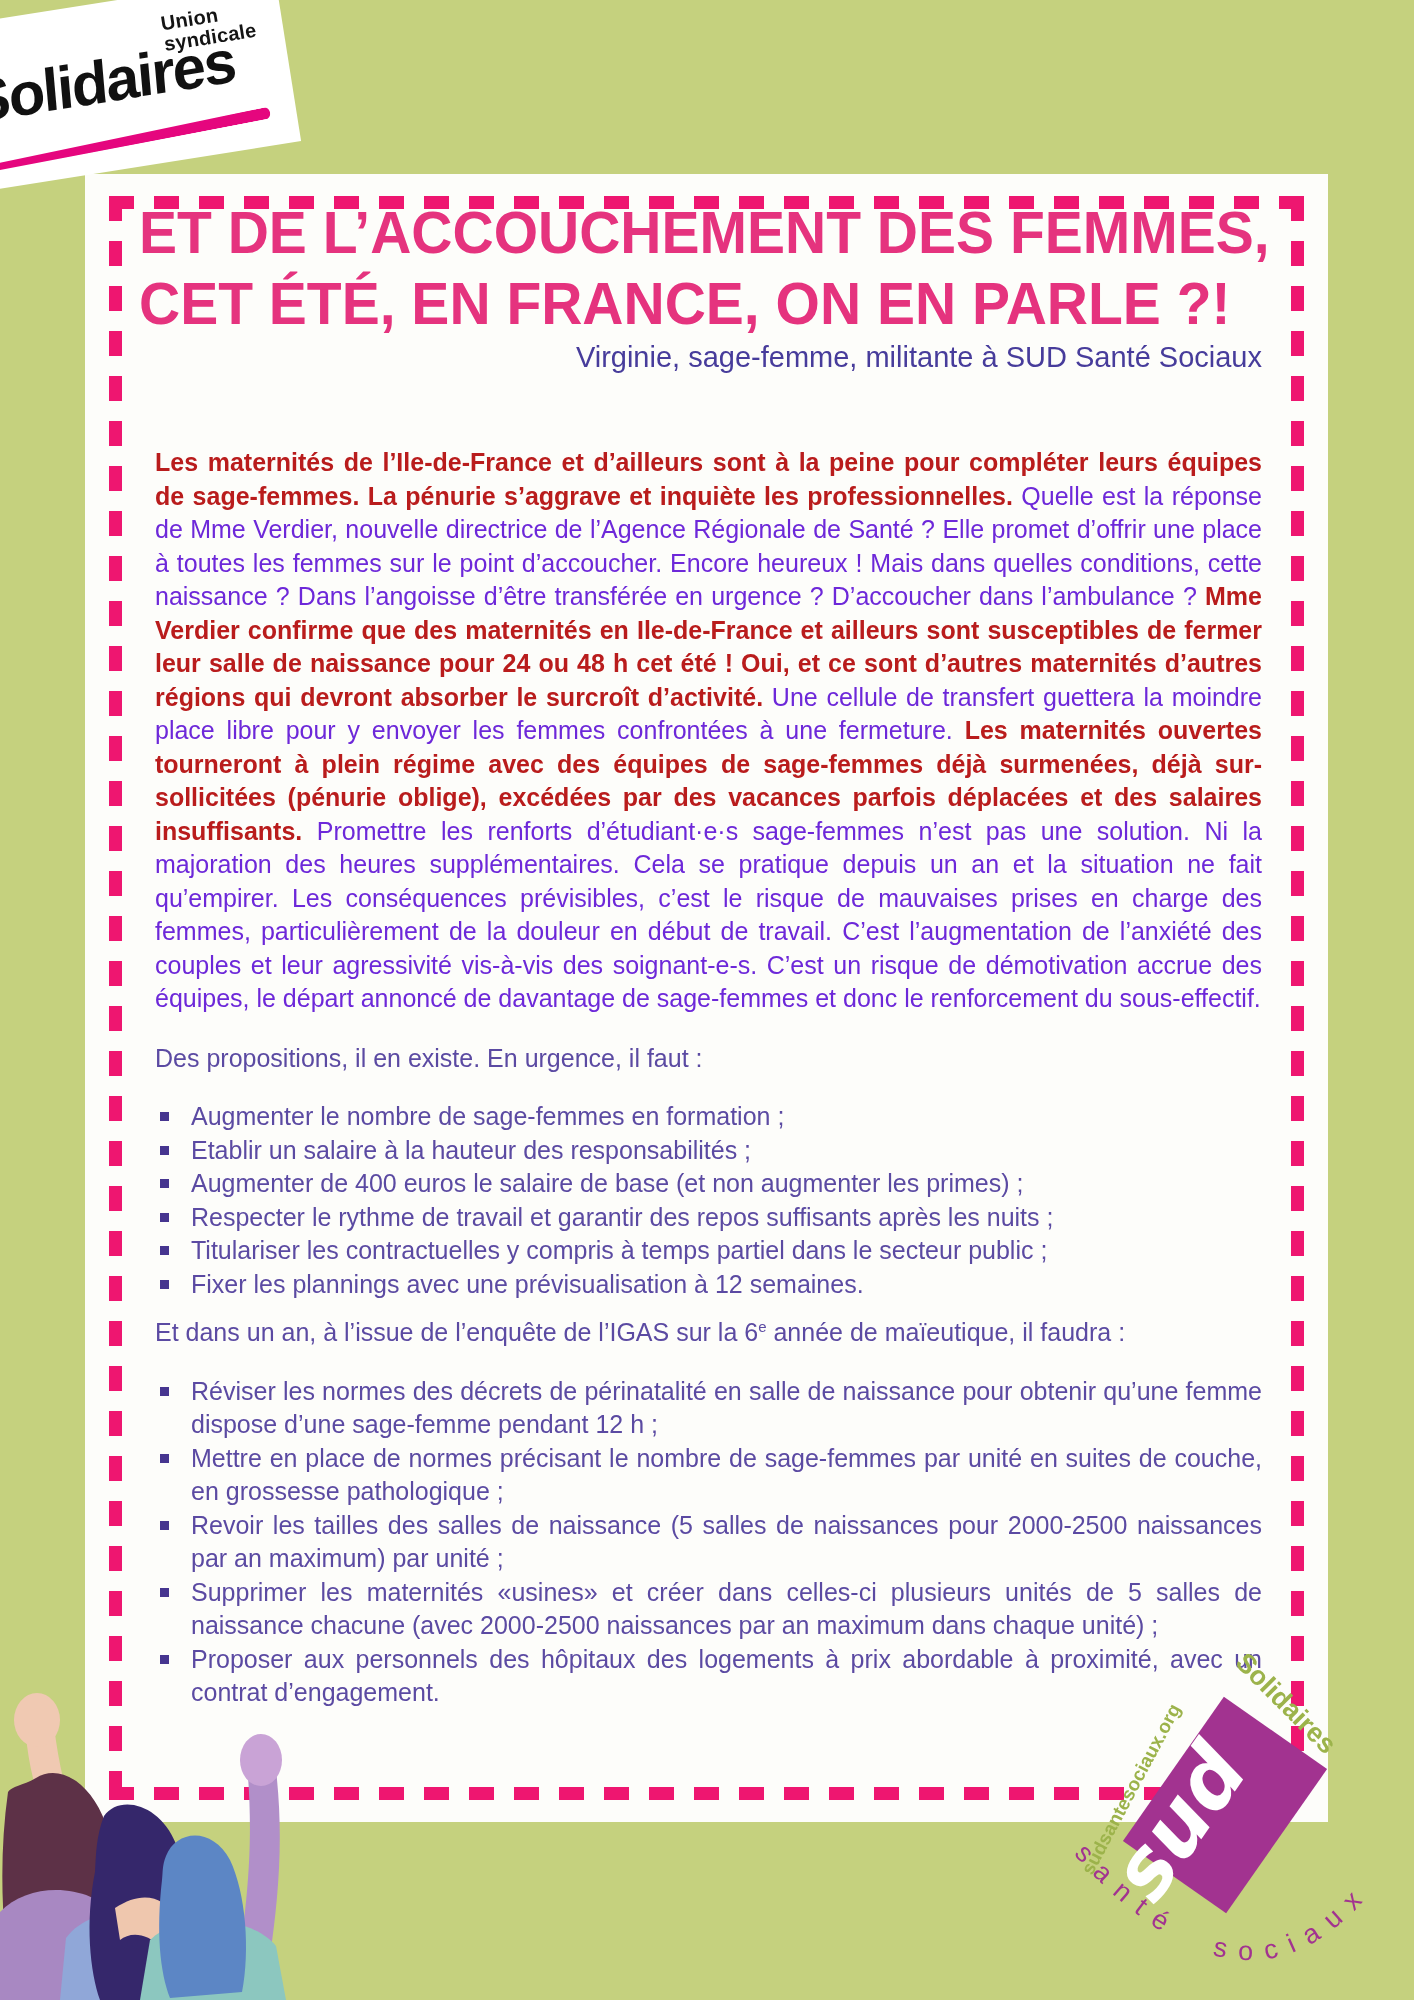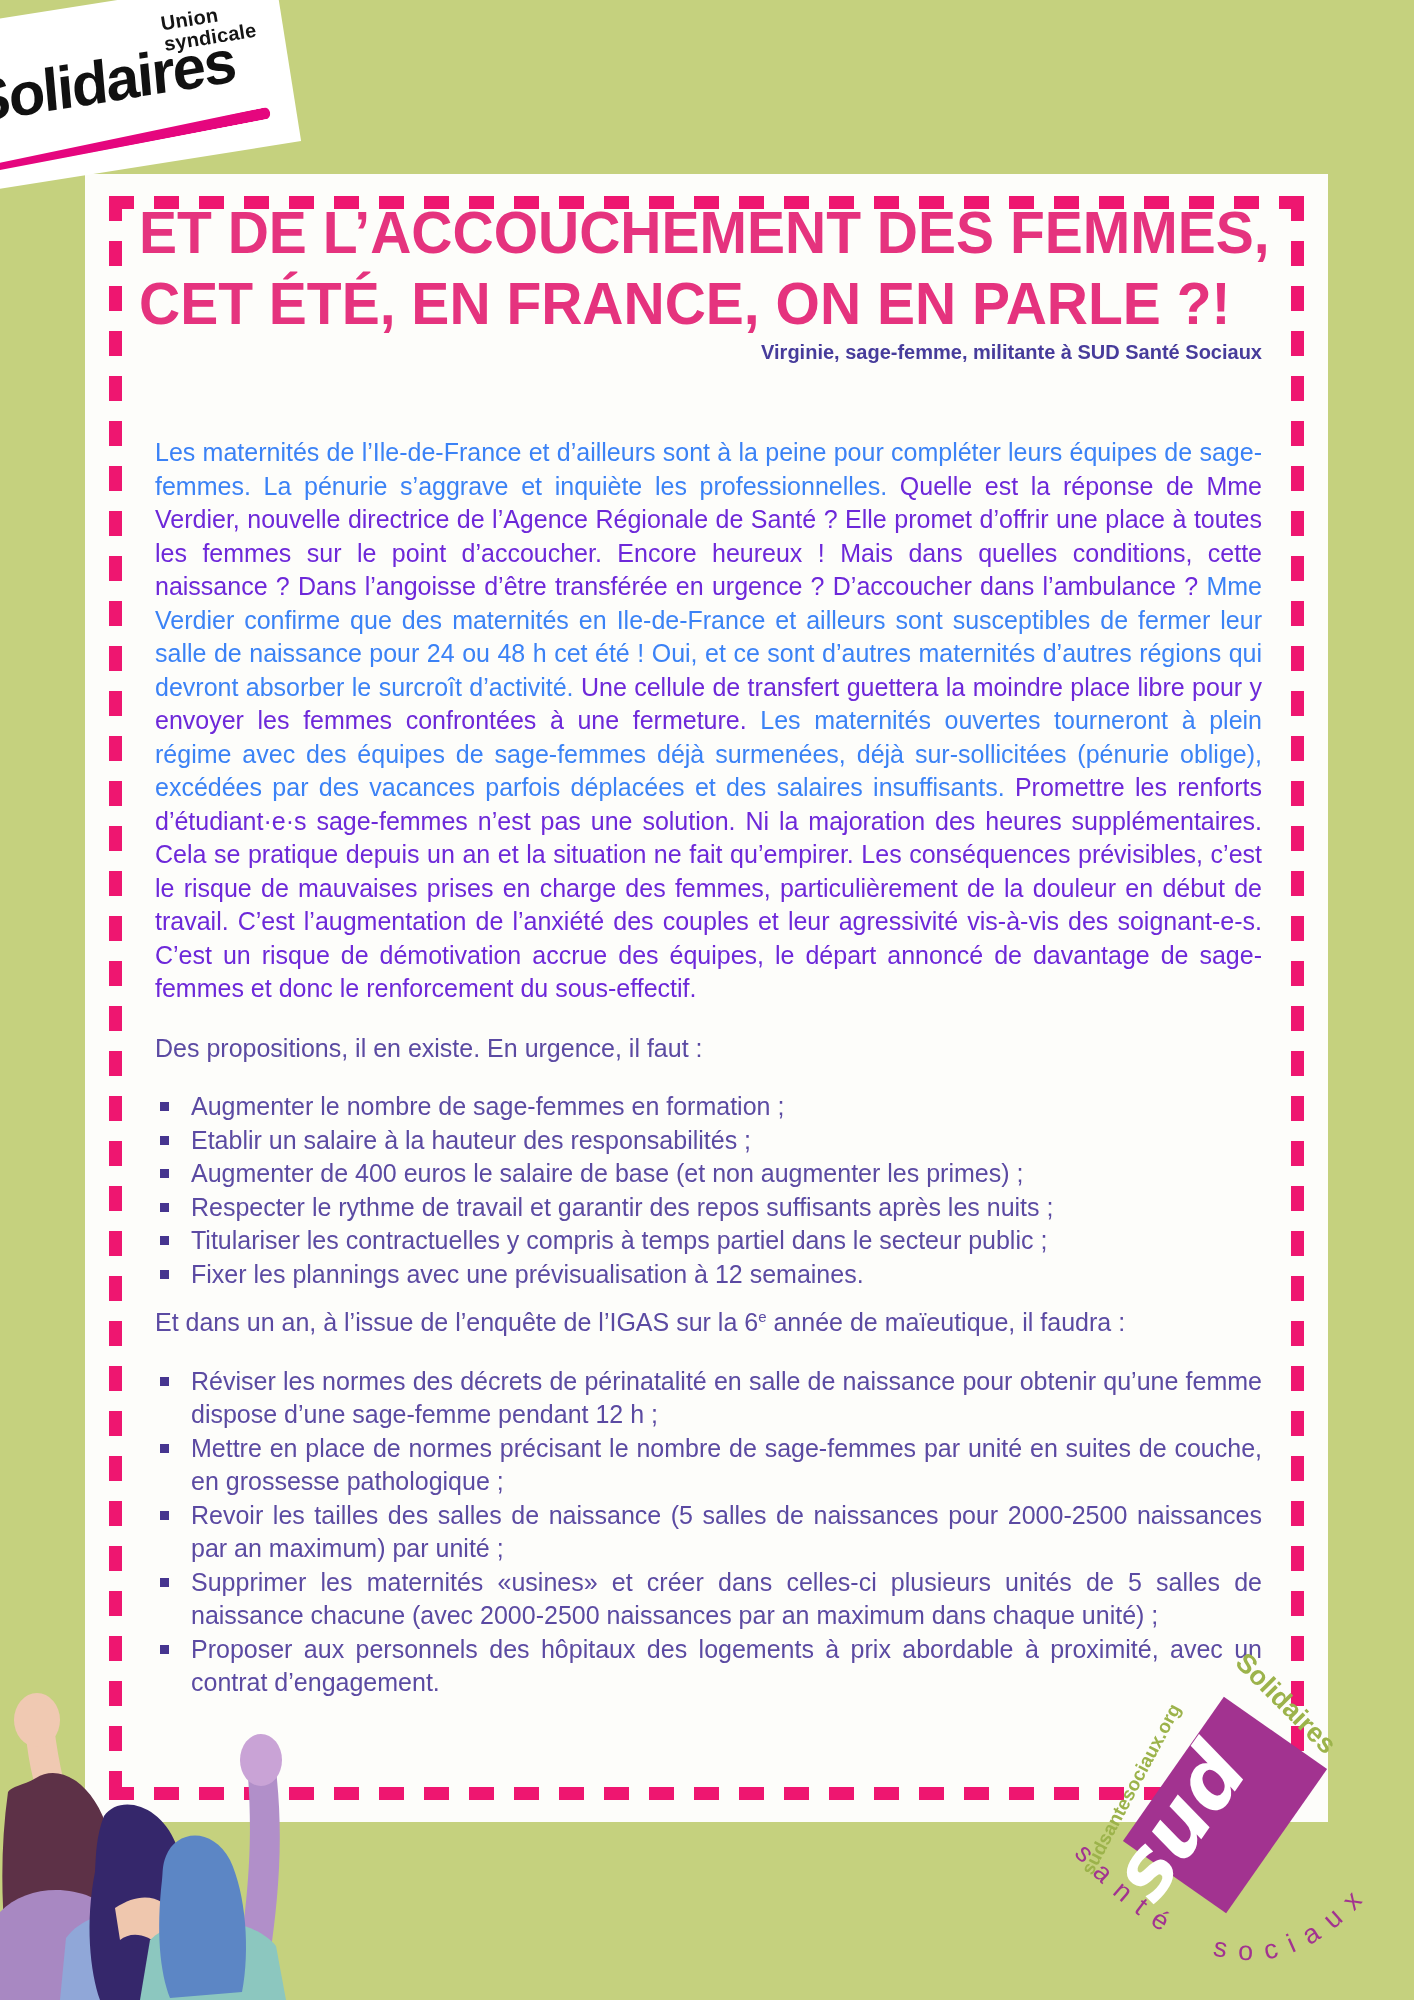--- a/index.html
+++ b/index.html
@@ -45,27 +45,27 @@
   .content{
     position:absolute;left:70px;right:66px;top:23px;
     color:#5b4aa2;
   }
   .headline{
     margin-left:-16px;color:#e5337e;font-weight:900;
     font-size:57px;line-height:68px;letter-spacing:0px;
     transform:scaleY(1.04);transform-origin:left top;white-space:nowrap;
   }
   .byline{
-    margin-top:8px;text-align:right;font-weight:bold;font-size:20px;
+    margin-top:8px;text-align:right;font-weight:normal;font-size:29px;
     color:#473c9b;
   }
   .bodytext{font-size:25px;line-height:33.5px;text-align:justify;}
   .intro{margin-top:72px;}
   .seg{color:#6d28d9;}
-  .seg.bold{font-weight:normal;color:#3b82f6;}
+  .seg.bold{font-weight:bold;color:#b91c1c;}
   .list-heading{margin-top:26px;}
   ul.proplist{list-style:none;margin:1px 0 0 0;padding:0;}
   ul.proplist li{
     position:relative;padding-left:36px;margin:0;
   }
   ul.proplist li::before{
     content:"";position:absolute;left:5px;top:12px;width:9px;height:9px;
     background:#46358f;
   }
   .igas-heading{margin-top:15px;}

